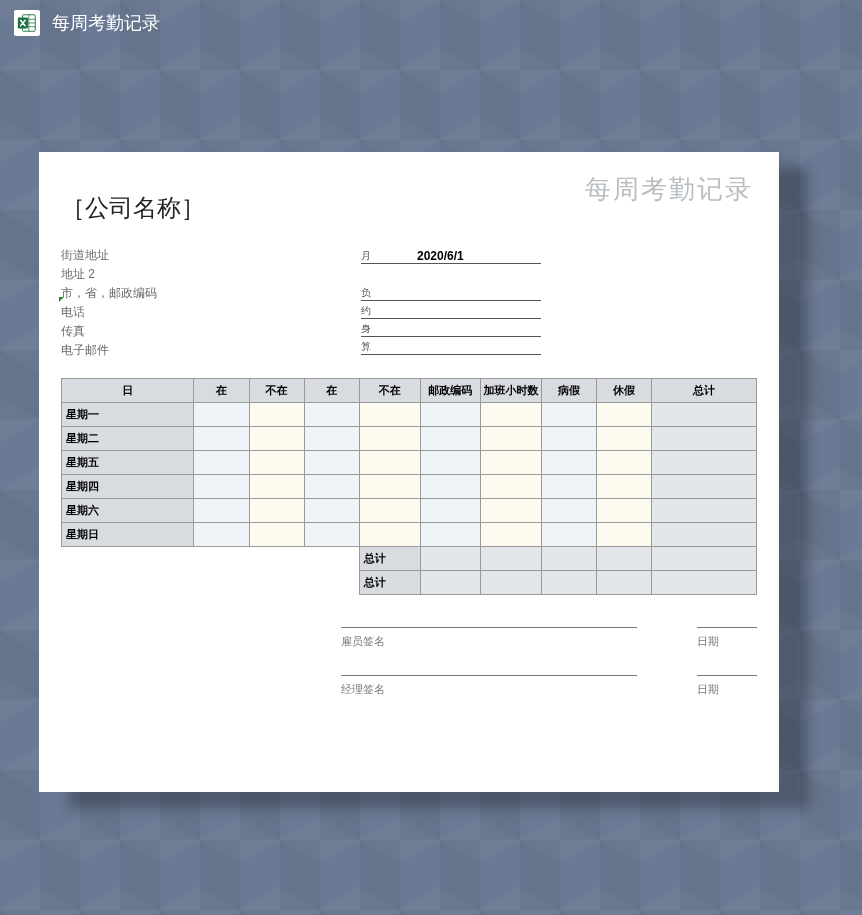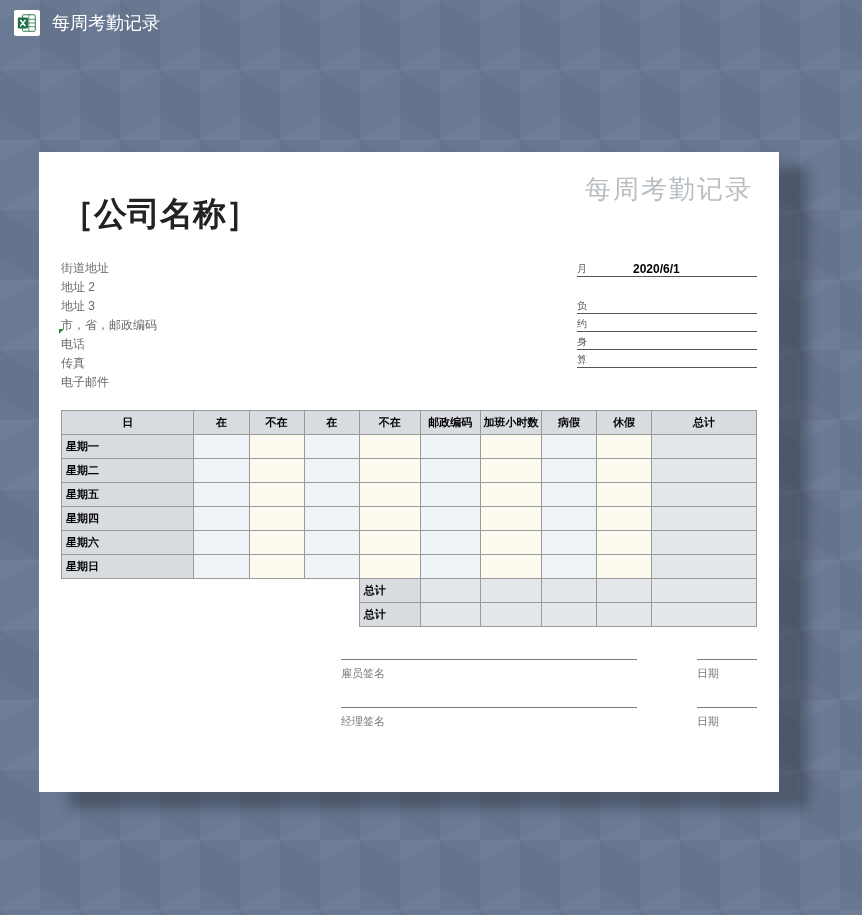--- a/index.html
+++ b/index.html
@@ -64,29 +64,28 @@
   }
   .sheet-watermark {
     position: absolute;
     top: 20px;
     right: 26px;
     font-size: 26px;
     color: #b9bec2;
     letter-spacing: 2px;
   }
   .company-name {
-    font-size: 33px;
-    font-weight: bold;
+    font-size: 24px;
+    font-weight: normal;
     color: #222;
     margin-top: 16px;
     margin-bottom: 22px;
   }
   .info-row {
     display: flex;
-    justify-content: space-between;
     font-size: 12px;
     color: #6a6a6a;
   }
   .info-left { width: 300px; }
   .info-right { width: 180px; }
   .info-line { height: 19px; display: flex; align-items: center; }
   .info-right .rule {
     border-bottom: 1px solid #555;
     width: 100%;
     height: 18px;
@@ -192,21 +191,20 @@
 <div class="sheet">
   <div class="sheet-watermark">每周考勤记录</div>
 
   <div class="company-name">［公司名称］</div>
 
   <div style="position:relative;">
     <div class="info-row">
       <div class="info-left">
         <div class="info-line">街道地址</div>
         <div class="info-line">地址 2</div>
-        <div class="info-line">地址 3</div>
         <div class="info-line" style="position:relative;">
           <span class="green-tri" style="left:-2px; top:13px;"></span>
           <span>市，省，邮政编码</span>
         </div>
         <div class="info-line">电话</div>
         <div class="info-line">传真</div>
         <div class="info-line">电子邮件</div>
       </div>
       <div class="info-right">
         <div class="date-line">

